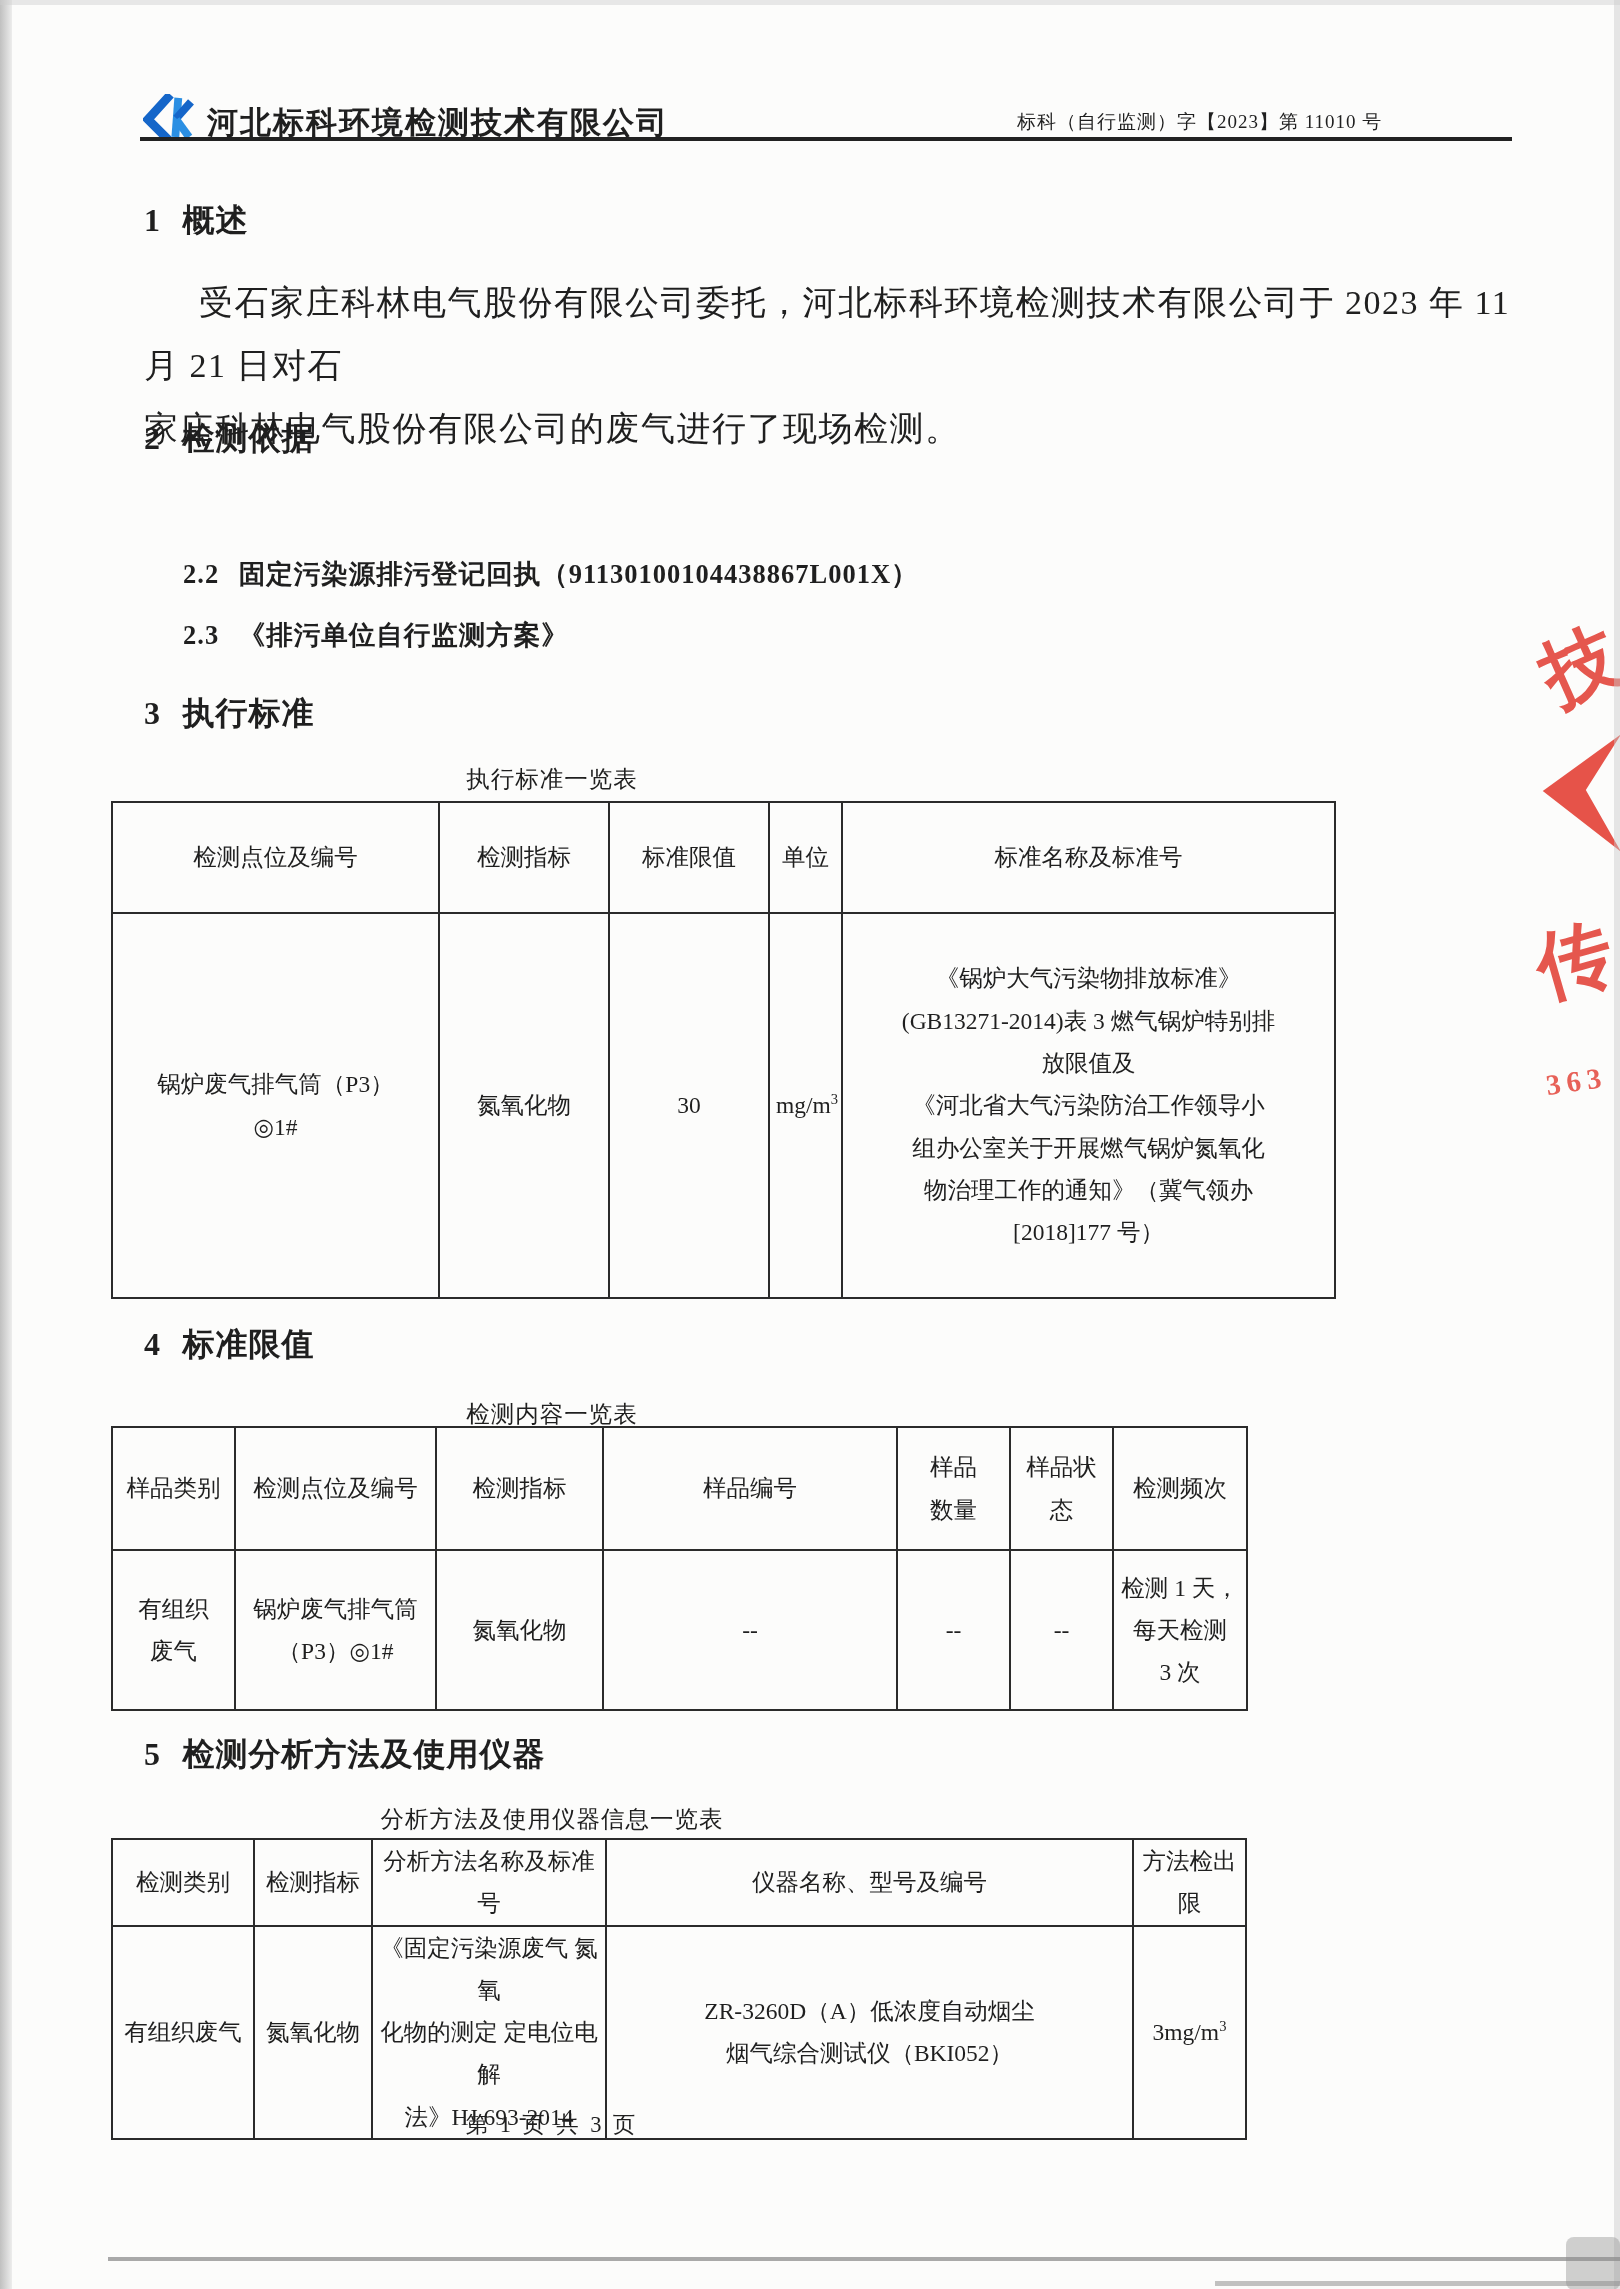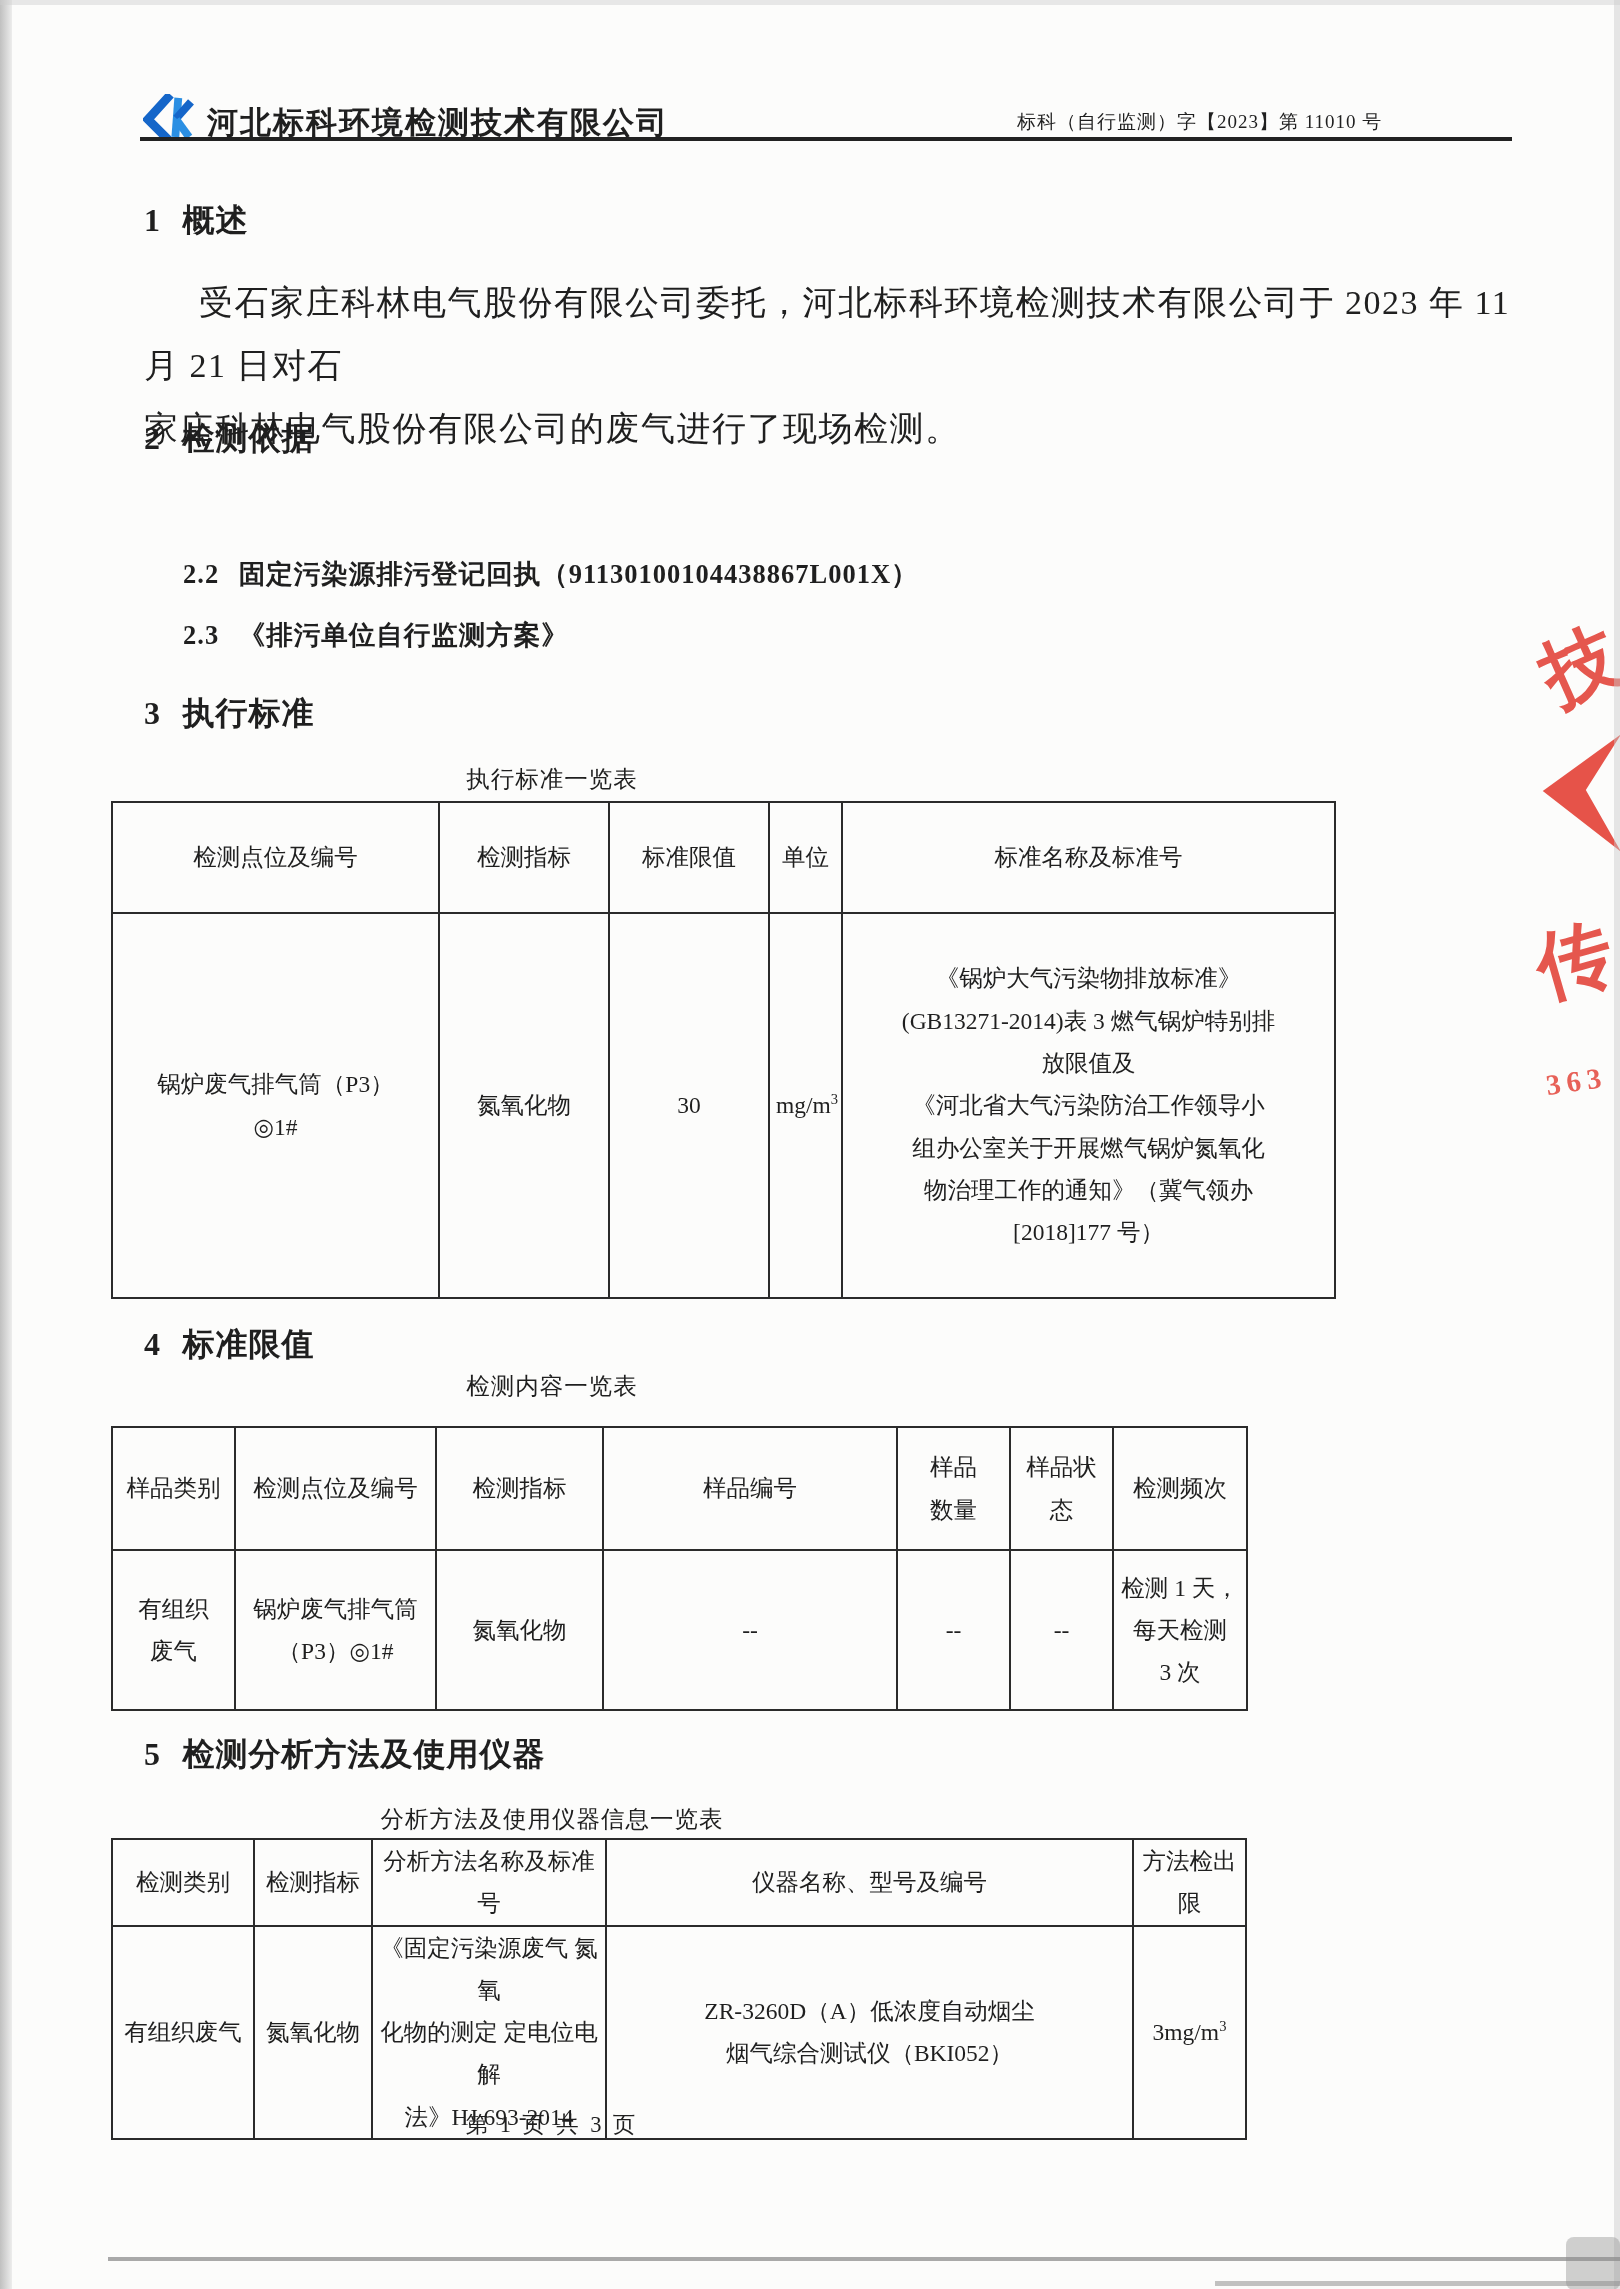--- a/index.html
+++ b/index.html
@@ -116,21 +116,21 @@
 组办公室关于开展燃气锅炉氮氧化
 物治理工作的通知》（冀气领办
 [2018]177 号）</td>
     </tr>
   </tbody>
     </table>
 
   <div class="abs sec-h" style="left:144px;top:1323px;">
     <span class="num">4</span><span>标准限值</span>
   </div>
-  <div class="abs caption" style="top:1370px;">检测内容一览表</div>
+  <div class="abs caption" style="top:1398px;">检测内容一览表</div>
 
   <table class="doc abs" style="left:111px;top:1426px;width:1134px;padding-left:8px;">
     <colgroup>
         <col style="width:123px">
         <col style="width:201px">
         <col style="width:167px">
         <col style="width:294px">
         <col style="width:113px">
         <col style="width:103px">
         <col style="width:134px">

